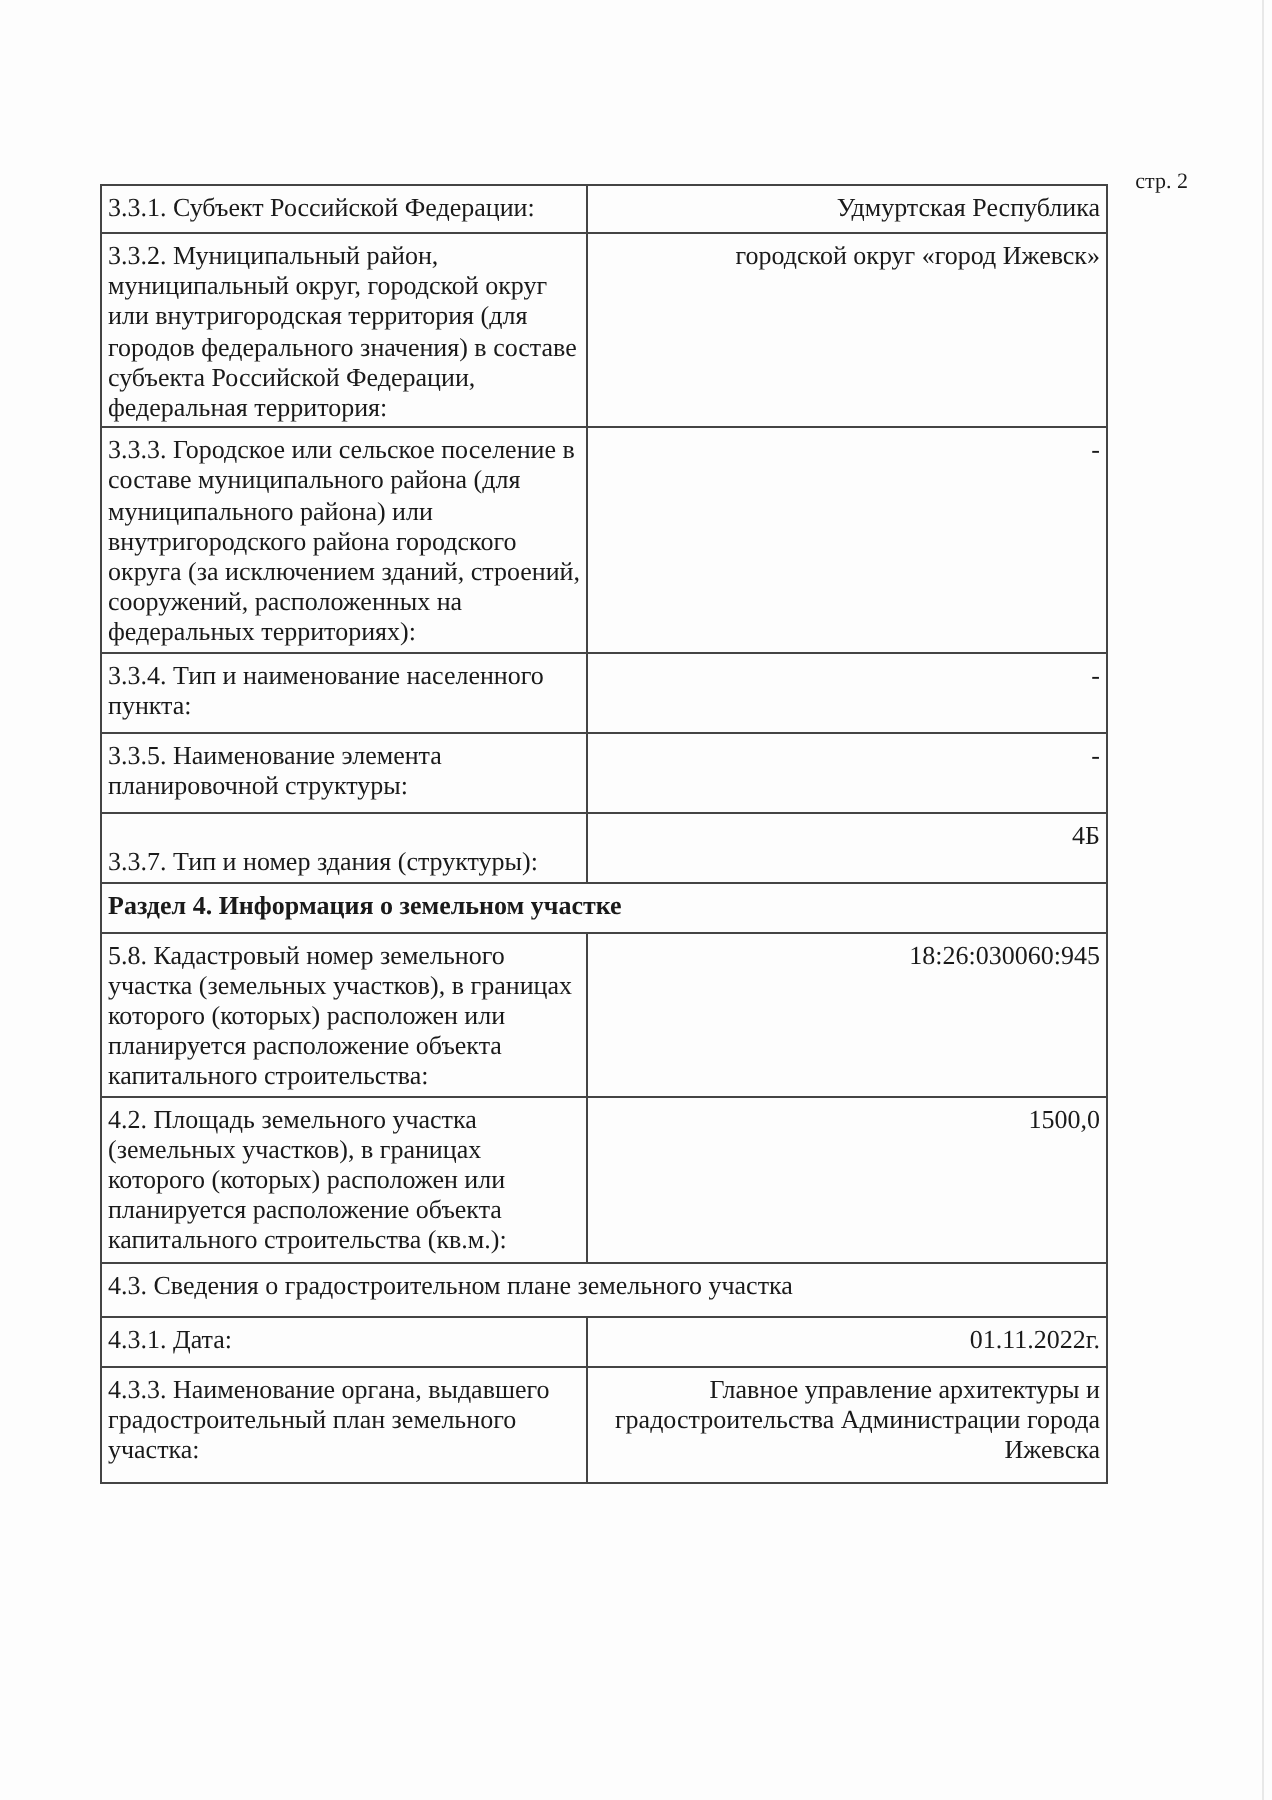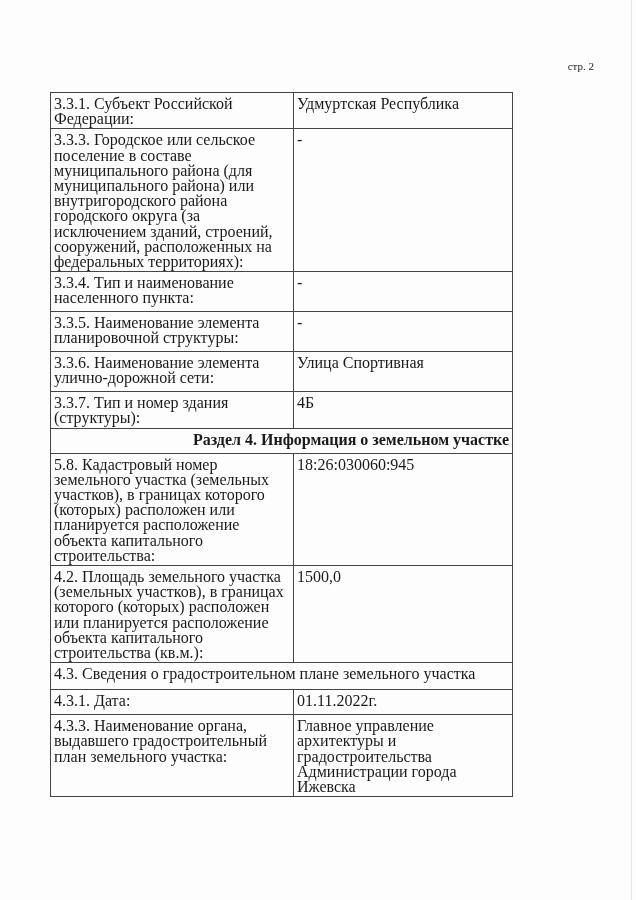--- a/index.html
+++ b/index.html
@@ -1,59 +1,59 @@
 <!DOCTYPE html>
 <html><head>
 <meta charset="utf-8">
 <style>
   html, body { margin: 0; padding: 0; }
   body {
     width: 636px; height: 900px; background: #fdfdfd; position: relative; overflow: hidden;
     font-family: "Liberation Serif", "DejaVu Serif", serif; color: #1a1a1a;
   }
-  .page-num { position: absolute; top: 60px; right: 42px; font-size: 11px; }
+  .page-num { position: absolute; top: 85px; right: 42px; font-size: 11px; }
   table.doc {
-    position: absolute; left: 50px; top: 92px; width: 463px;
-    border-collapse: collapse; table-layout: fixed; font-size: 16px; line-height: 15.2px;
+    position: absolute; left: 50px; top: 92px; width: 504px;
+    border-collapse: collapse; table-layout: fixed; font-size: 13px; line-height: 15.2px;
   }
   table.doc td { border: 1px solid #444; vertical-align: top; padding: 3px 3px 2px 3px; }
   td.lbl { width: 236px; }
-  td.val { text-align: left; vertical-align: middle; }
+  td.val { text-align: right; vertical-align: middle; }
   td.val.top { vertical-align: top; }
-  td.section { text-align: right; font-weight: bold; vertical-align: middle; }
+  td.section { text-align: left; font-weight: bold; vertical-align: middle; }
   td.full { vertical-align: middle; }
   .edge { position: absolute; right: 4px; top: 0; width: 1px; height: 900px; background: #e8e8e8; }
 </style>
 </head>
 <body>
 
 <div class="edge"></div>
 <div class="page-num">стр. 2</div>
 
 <table class="doc">
   <tbody>
       <tr style="height:24px">
     <td class="lbl">3.3.1. Субъект Российской Федерации:</td>
     <td class="val">Удмуртская Республика</td>
   </tr>
+  <tr style="height:96px">
+    <td class="lbl">3.3.2. Муниципальный район, муниципальный округ, городской округ или внутригородская территория (для городов федерального значения) в составе субъекта Российской Федерации, федеральная территория:</td>
+    <td class="val">городской округ «город Ижевск»</td>
+  </tr>
   <tr style="height:111px">
     <td class="lbl">3.3.3. Городское или сельское поселение в составе муниципального района (для муниципального района) или внутригородского района городского округа (за исключением зданий, строений, сооружений, расположенных на федеральных территориях):</td>
     <td class="val top">-</td>
   </tr>
   <tr style="height:40px">
     <td class="lbl">3.3.4. Тип и наименование населенного пункта:</td>
     <td class="val top">-</td>
   </tr>
   <tr style="height:40px">
     <td class="lbl">3.3.5. Наименование элемента планировочной структуры:</td>
     <td class="val top">-</td>
-  </tr>
-  <tr style="height:40px">
-    <td class="lbl">3.3.6. Наименование элемента улично-дорожной сети:</td>
-    <td class="val">Улица Спортивная</td>
   </tr>
   <tr style="height:35px">
     <td class="lbl" style="vertical-align:bottom">3.3.7. Тип и номер здания (структуры):</td>
     <td class="val top">4Б</td>
   </tr>
   <tr style="height:25px">
     <td class="section" colspan="2">Раздел 4. Информация о земельном участке</td>
   </tr>
   <tr style="height:82px">
     <td class="lbl">5.8. Кадастровый номер земельного участка (земельных участков), в границах которого (которых) расположен или планируется расположение объекта капитального строительства:</td>

